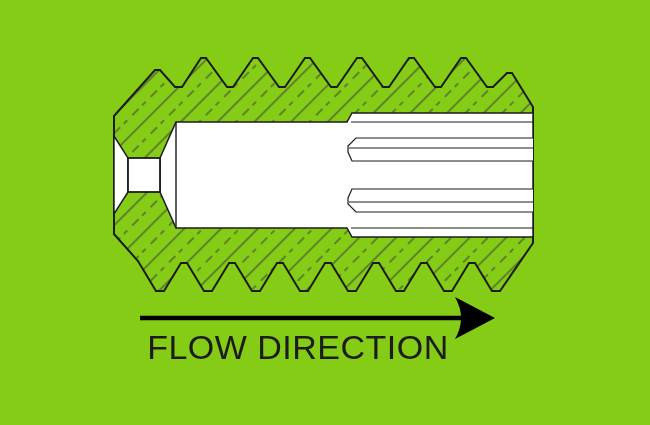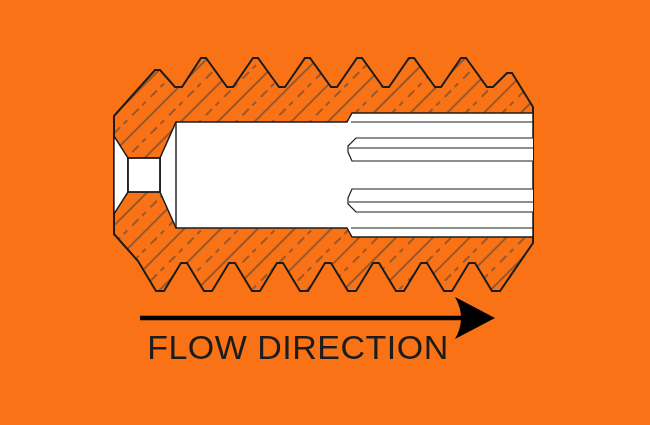--- a/index.html
+++ b/index.html
@@ -4,21 +4,21 @@
 <style>
   html, body {
     margin: 0;
     padding: 0;
     background: #ffffff;
   }
   .canvas {
     position: relative;
     width: 650px;
     height: 425px;
-    background: #f97316;
+    background: #84cc16;
     overflow: hidden;
   }
   svg { display: block; }
   .flow-label {
     font-family: "Liberation Sans", sans-serif;
     font-size: 34px;
     font-weight: 400;
     letter-spacing: 0.5px;
   }
 </style>

